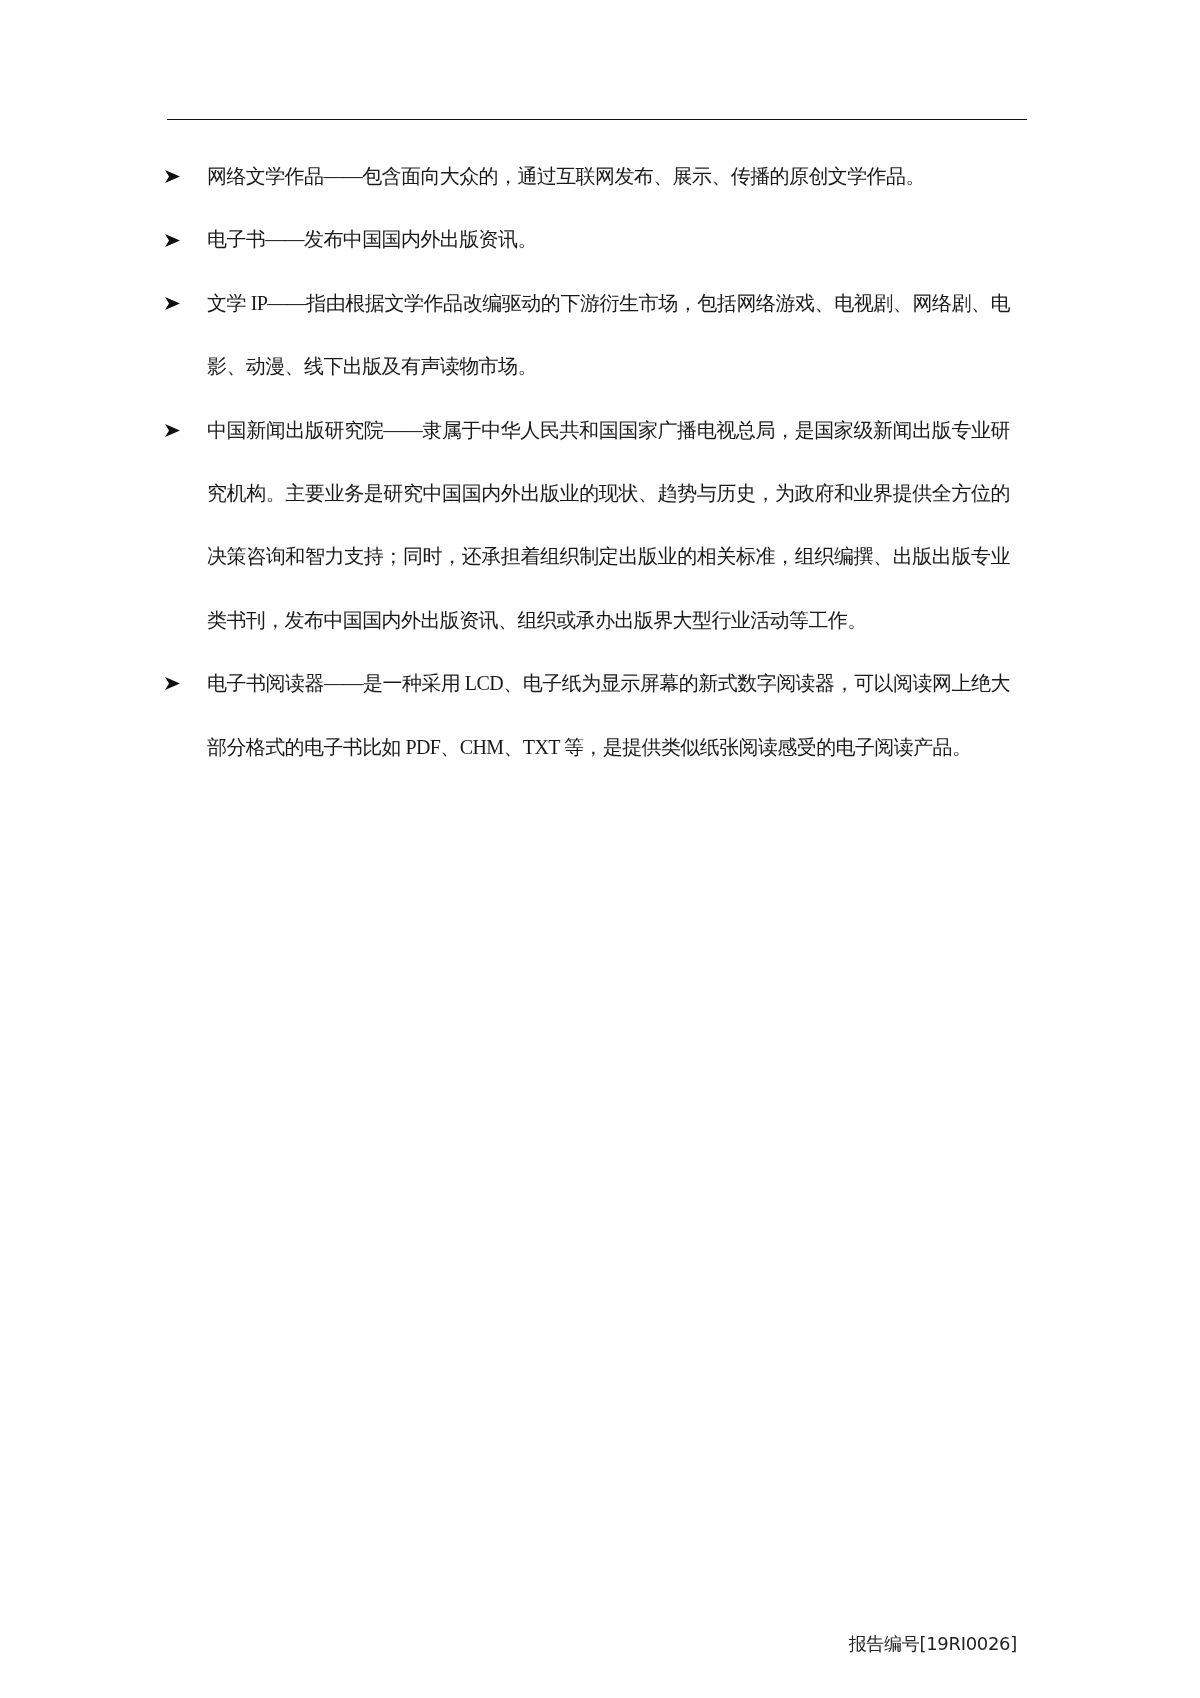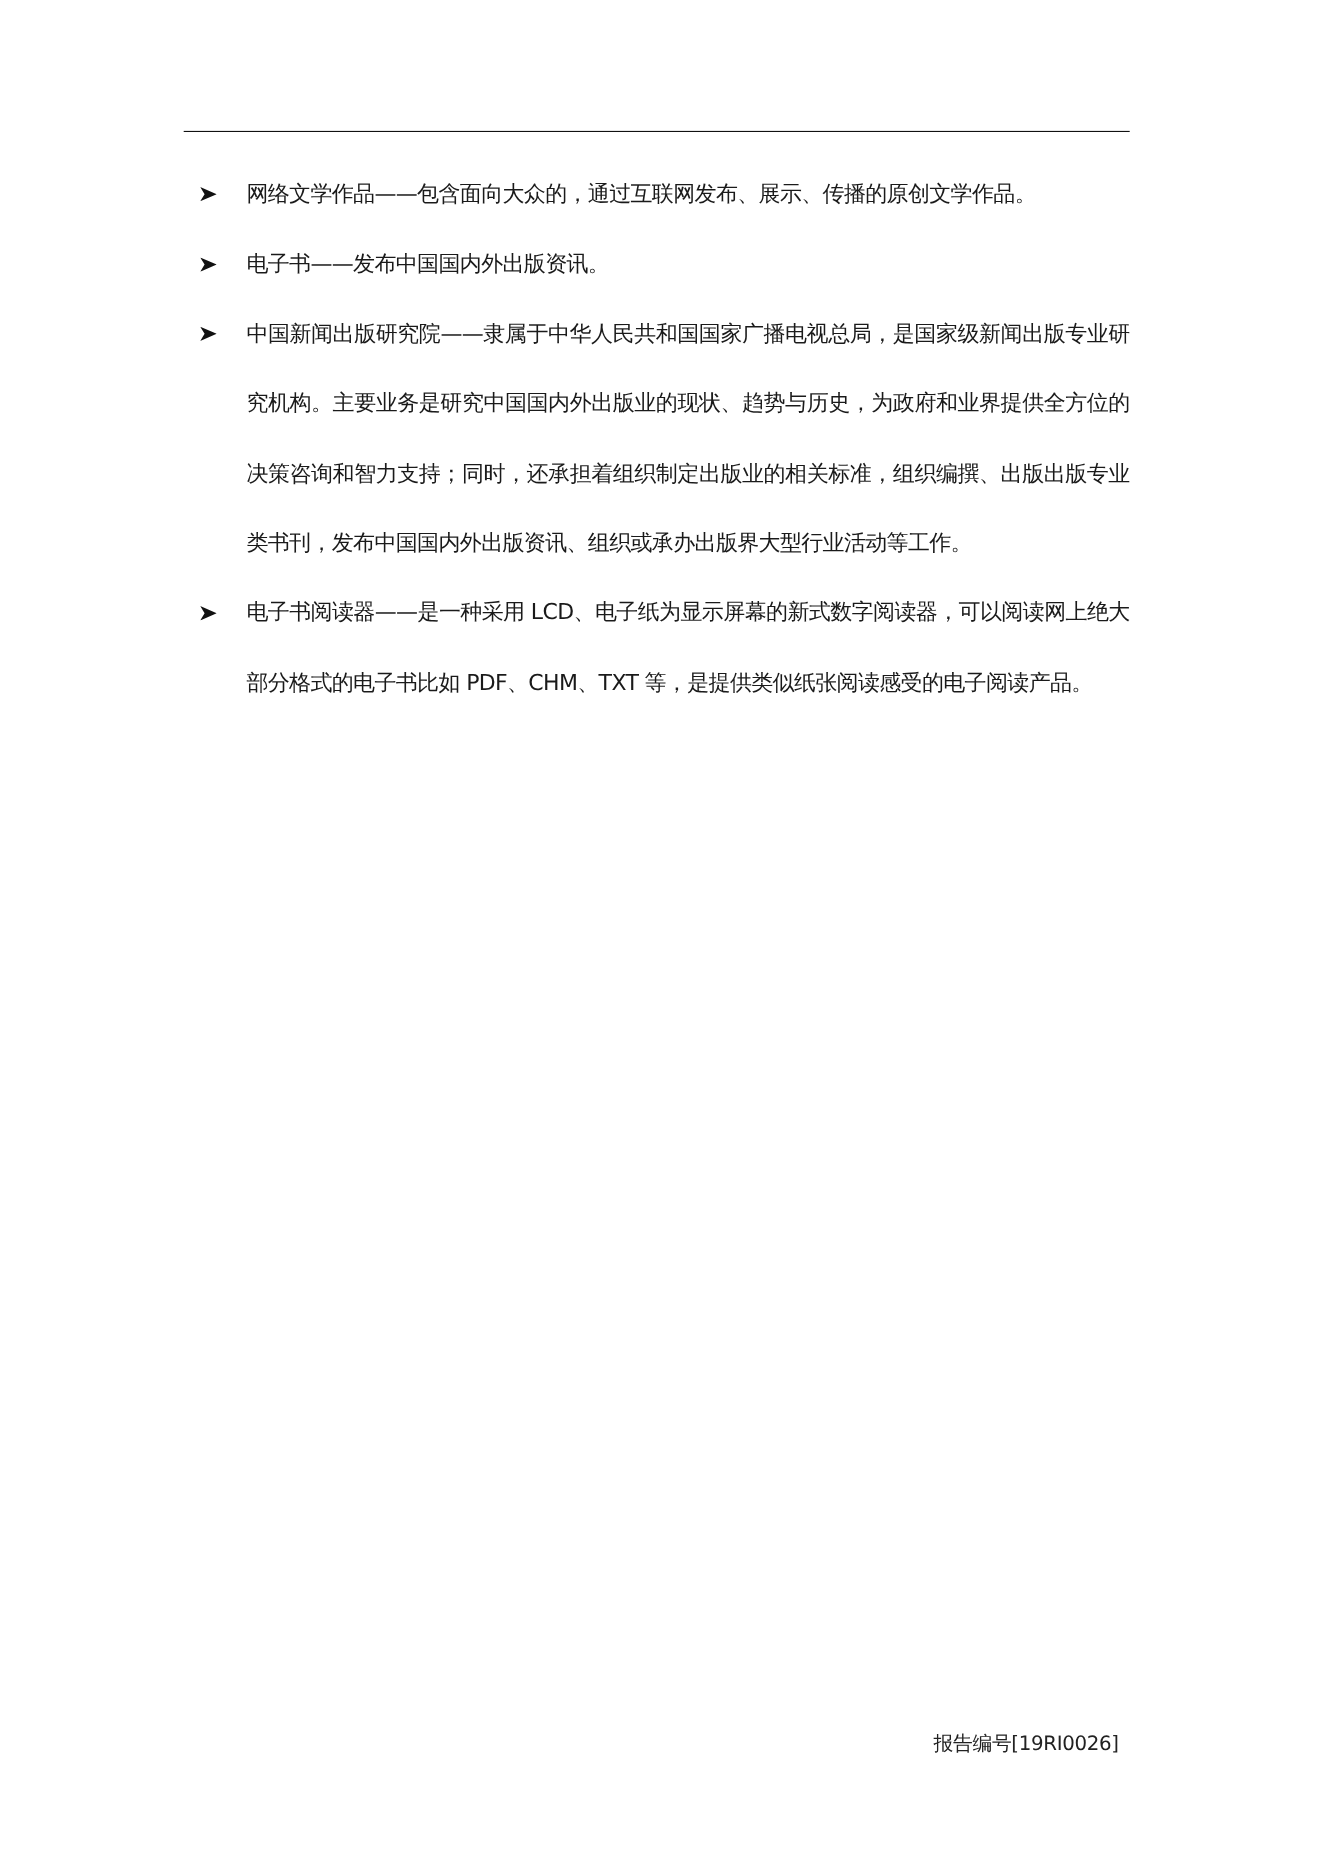--- a/index.html
+++ b/index.html
@@ -1,26 +1,26 @@
 <!DOCTYPE html>
 <html><head>
 <meta charset="utf-8">
 <style>
   html, body { margin: 0; padding: 0; background: #ffffff; }
   body { width: 1200px; height: 1698px; position: relative; overflow: hidden;
          font-family: "DejaVu Sans", "Liberation Sans", sans-serif; color: #1a1a1a; }
   .rule { position: absolute; left: 167px; top: 119px; width: 860px; height: 0;
           border-top: 1.6px solid #111; }
-  .content { position: absolute; left: 182px; top: 145px; width: 845px; }
+  .content { position: absolute; left: 165px; top: 145px; width: 845px; font-family: Liberation Serif, serif; }
   .item { position: relative; padding-left: 42px; font-size: 20px; line-height: 63.4px;
           letter-spacing: -0.6px; text-align: justify; }
   .item .bullet { position: absolute; left: 0; top: 0; width: 16px; height: 63.4px;
                   display: flex; align-items: center; }
   .item .bullet svg { width: 15px; height: 13px; }
-  .footer { position: absolute; right: 183px; top: 1573px; font-size: 18px;
+  .footer { position: absolute; right: 183px; top: 1632px; font-size: 18px;
             letter-spacing: -0.3px; color: #222; }
 </style>
 </head>
 <body>
 
 <div class="rule"></div>
 
 <div class="content">
   <div class="item">
     <span class="bullet">
@@ -37,20 +37,28 @@
         </svg>
       </span>
     <span>电子书——发布中国国内外出版资讯。</span>
   </div>
   <div class="item">
     <span class="bullet">
         <svg viewBox="0 0 15 13">
           <path d="M0 0 L15 6.5 L0 13 L4 6.5 Z" fill="#111"></path>
         </svg>
       </span>
+    <span>文学 IP——指由根据文学作品改编驱动的下游衍生市场，包括网络游戏、电视剧、网络剧、电影、动漫、线下出版及有声读物市场。</span>
+  </div>
+  <div class="item">
+    <span class="bullet">
+        <svg viewBox="0 0 15 13">
+          <path d="M0 0 L15 6.5 L0 13 L4 6.5 Z" fill="#111"></path>
+        </svg>
+      </span>
     <span>中国新闻出版研究院——隶属于中华人民共和国国家广播电视总局，是国家级新闻出版专业研究机构。主要业务是研究中国国内外出版业的现状、趋势与历史，为政府和业界提供全方位的决策咨询和智力支持；同时，还承担着组织制定出版业的相关标准，组织编撰、出版出版专业类书刊，发布中国国内外出版资讯、组织或承办出版界大型行业活动等工作。</span>
   </div>
   <div class="item">
     <span class="bullet">
         <svg viewBox="0 0 15 13">
           <path d="M0 0 L15 6.5 L0 13 L4 6.5 Z" fill="#111"></path>
         </svg>
       </span>
     <span>电子书阅读器——是一种采用 LCD、电子纸为显示屏幕的新式数字阅读器，可以阅读网上绝大部分格式的电子书比如 PDF、CHM、TXT 等，是提供类似纸张阅读感受的电子阅读产品。</span>
   </div>

